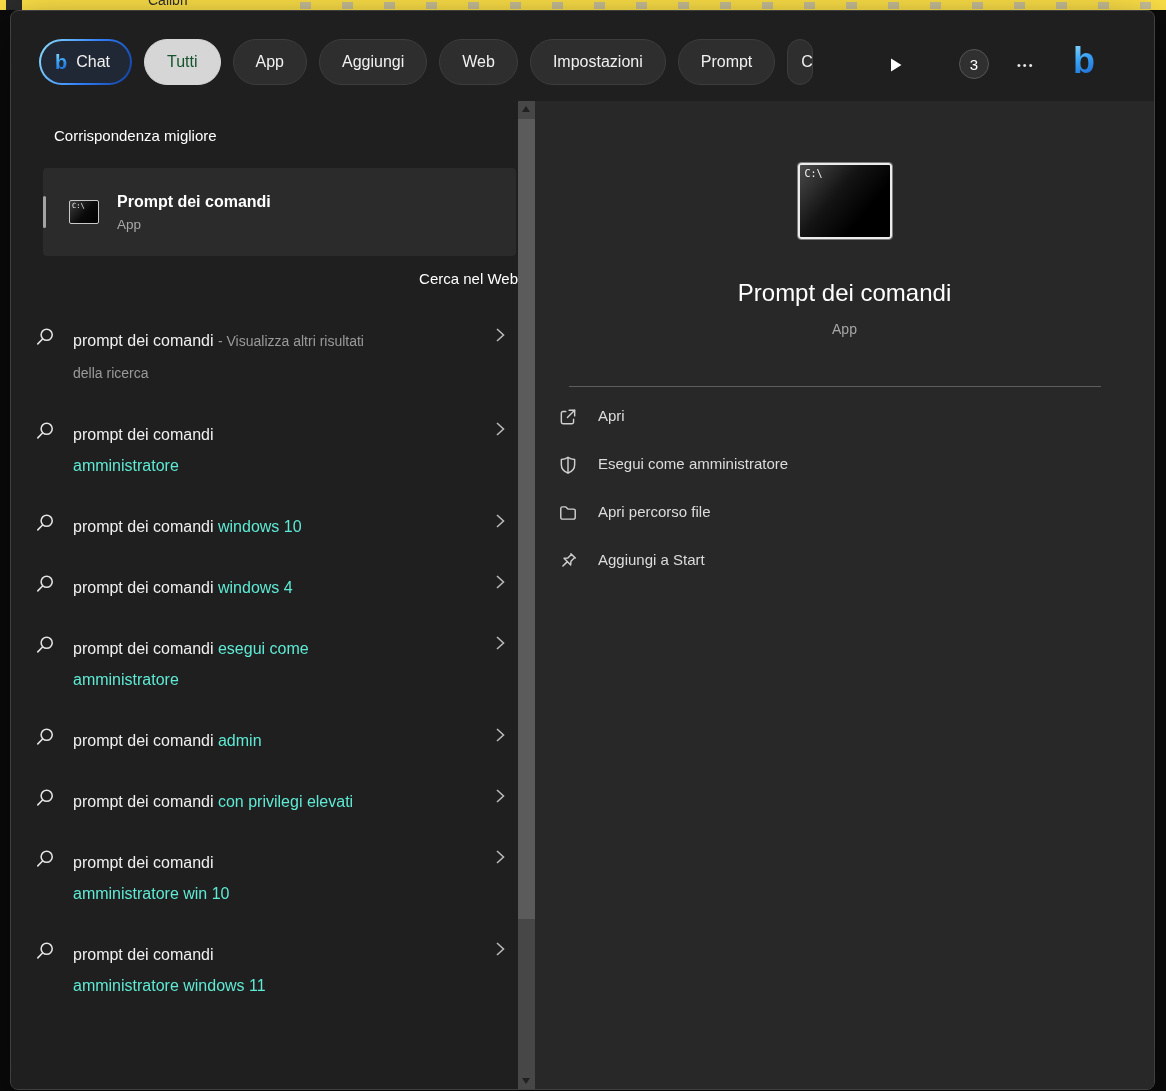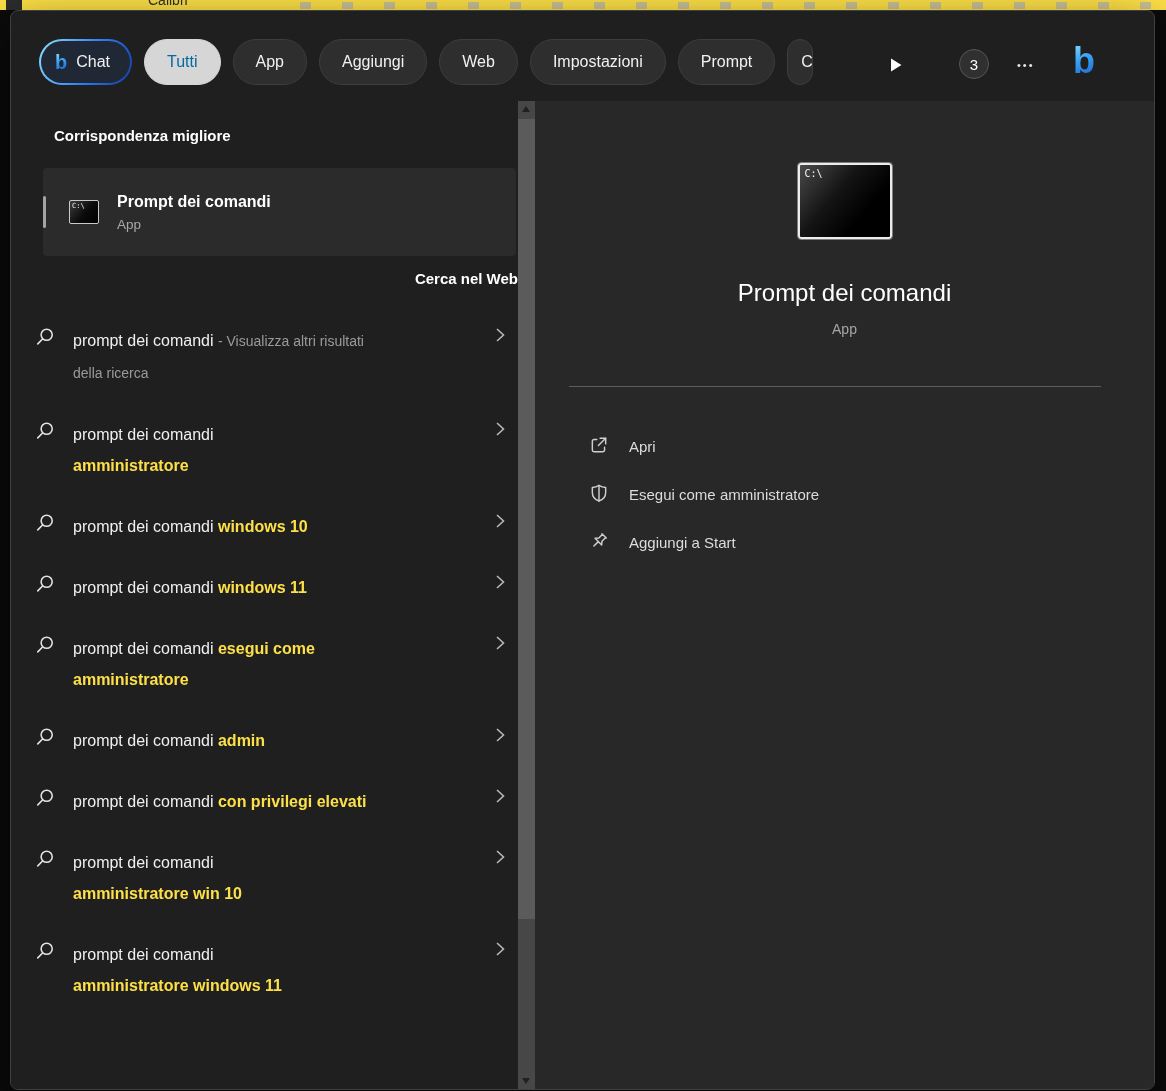--- a/index.html
+++ b/index.html
@@ -15,21 +15,21 @@
 
   
   .panel { position:absolute; left:10px; top:10px; width:1145px; height:1080px;
     background:#1f1f1f; border:1px solid #404040; border-radius:8px; overflow:hidden;
     box-shadow:0 18px 50px rgba(0,0,0,.6); }
 
   
   .tabbar { position:relative; height:90px; padding:28px 0 0 28px; display:flex; gap:12px; align-items:flex-start; }
   .pill { display:inline-flex; align-items:center; justify-content:center; height:46px; padding:0 22px;
     border-radius:23px; background:#2e2e2e; border:1px solid #3d3d3d; color:#f1f1f1; font-size:16px; white-space:nowrap; cursor:default; }
-  .pill.selected { background:#d6d6d6; border-color:#d6d6d6; color:#0369a1; }
+  .pill.selected { background:#d6d6d6; border-color:#d6d6d6; color:#14532d; }
   .pill.chat { gap:9px; padding:0 20px 0 14px; border:2px solid transparent;
     background:linear-gradient(#1f2834,#1f2834) padding-box, linear-gradient(115deg,#8fe0ff,#2f7df6 55%,#123f9e) border-box; }
   .pill.partial { width:26px; padding:0 0 0 13px; overflow:hidden; justify-content:flex-start; }
   .bingb { font-weight:700; line-height:1;
     background:linear-gradient(155deg,#9be4ff 0%,#38a3f6 45%,#1456c3 100%);
     -webkit-background-clip:text; background-clip:text; color:transparent; }
   .bingb.sm { font-size:20px; }
   .bingb.lg { font-size:36px; }
   .tb-play { position:absolute; left:878px; top:46px; display:flex; }
   .tb-badge { position:absolute; left:948px; top:38px; width:30px; height:30px; border-radius:50%;
@@ -42,55 +42,55 @@
   .bodyrow { position:absolute; top:90px; left:0; right:0; bottom:0; display:flex; }
   .leftcol { width:507px; position:relative; background:#1f1f1f; }
   .scrollcol { width:17px; background:#474747; position:relative; }
   .scrollcol .thumb { position:absolute; left:0; right:0; top:18px; height:800px; background:#5b5b5b; }
   .scrollcol .arr { position:absolute; left:4px; width:0; height:0; border-left:4.5px solid transparent; border-right:4.5px solid transparent; }
   .scrollcol .arr.up { top:5px; border-bottom:6px solid #212121; }
   .scrollcol .arr.down { bottom:5px; border-top:6px solid #212121; }
   .rightcol { flex:1; position:relative; background:#282828; }
 
   
-  .secheader { margin:26px 0 0 43px; font-size:15px; font-weight:700; color:#ffffff; }
+  .secheader { margin:26px 0 0 43px; font-size:15px; font-weight:400; color:#ffffff; }
   .secheader.web { margin-top:14px;text-align:right; }
 
   .bm { position:relative; margin:24px 0 0 32px; width:473px; height:88px; background:#2b2b2b; border-radius:4px;
     display:flex; align-items:center; cursor:default; }
   .bm::before { content:""; position:absolute; left:0; top:50%; transform:translateY(-50%); width:3px; height:32px;
     border-radius:2px; background:#a3a3a3; }
   .cmdicon-sm { margin-left:26px; width:30px; height:24px; flex:none; border:1px solid #c9c9c9; border-radius:2px;
     background:linear-gradient(130deg,#3d3d3d 0%,#0a0a0a 55%,#000 100%); position:relative; }
   .cmdicon-sm span { position:absolute; left:2px; top:1px; font-family:"DejaVu Sans Mono",monospace; font-size:7px; color:#eee; }
   .bm .bmtext { margin-left:18px; }
   .bm .bmtitle { font-size:16px; font-weight:700; color:#fff; }
   .bm .bmsub { font-size:13.5px; color:#a8a8a8; margin-top:6px; }
 
   .suglist { margin-top:23px; }
   .sug { display:flex; align-items:flex-start; padding:15px 0; cursor:default; }
   .sugicon { margin-left:22px; width:24px; height:24px; flex:none; display:flex; align-items:center; justify-content:center; }
   .sugtext { margin-left:16px; width:302px; font-size:16px; line-height:31px; }
   .sugtext .q { color:#f0f0f0; }
   .sug.stack .q { display:block; }
-  .sugtext .b { color:#fde047; font-weight:700; }
+  .sugtext .b { color:#5eead4; font-weight:400; }
   .sugtext .note { color:#9a9a9a; font-size:14px; }
   .sugtext .b:empty, .sugtext .note:empty { display:none; }
   .chev { margin-left:auto; margin-right:12px; flex:none; display:flex; }
 
   
   .cmdicon-lg { position:absolute; left:50%; top:62px; transform:translateX(-50%); width:94px; height:76px;
     border:2px solid #ececec; outline:1px solid #7d7d7d; border-radius:3px;
     background:linear-gradient(130deg,#4a4a4a 0%,#141414 40%,#000 70%); }
   .cmdicon-lg span { position:absolute; left:5px; top:3px; font-family:"DejaVu Sans Mono",monospace; font-size:10px; color:#f4f4f4; }
   .apptitle { position:absolute; top:178px; left:0; right:0; text-align:center; font-size:24px; color:#ffffff; }
   .appsub { position:absolute; top:220px; left:0; right:0; text-align:center; font-size:14px; color:#a6a6a6; }
   .divider { position:absolute; top:285px; left:34px; width:532px; height:1px; background:#5e5e5e; }
   .actions { position:absolute; top:306px; left:0; right:0; }
-  .action { height:48px; display:flex; align-items:flex-end; padding-left:54px; cursor:default; }
+  .action { height:48px; display:flex; align-items:flex-start; padding-left:23px; cursor:default; }
   .action .aicon { width:20px; height:20px; margin-right:20px; flex:none; display:flex; }
   .action .albl { font-size:15px; color:#dcdcdc; }
 
   svg { display:block; }
 </style>
 </head>
 <body>
 
 <div class="screen">
 
@@ -207,21 +207,21 @@
               </span>
           </div>
 
           <div class="sug">
             <span class="sugicon">
                 <svg width="20" height="20" viewBox="0 0 18 18" fill="none" stroke="#e4e4e4" stroke-width="1.4">
                   <circle cx="10.5" cy="7" r="5"></circle>
                   <path d="M6.8 10.8 L2.5 15.2" stroke-linecap="round"></path>
                 </svg>
               </span>
-            <span class="sugtext"><span class="q">prompt dei comandi</span> <b class="b">windows 11</b></span>
+            <span class="sugtext"><span class="q">prompt dei comandi</span> <b class="b">windows 4</b></span>
             <span class="chev">
                 <svg width="12" height="20" viewBox="0 0 12 20" fill="none" stroke="#b8b8b8" stroke-width="1.6">
                   <path d="M3 4 L9.5 10 L3 16"></path>
                 </svg>
               </span>
           </div>
 
           <div class="sug">
             <span class="sugicon">
                 <svg width="20" height="20" viewBox="0 0 18 18" fill="none" stroke="#e4e4e4" stroke-width="1.4">
@@ -331,20 +331,28 @@
           <div class="action">
             <span class="aicon">
               <svg width="20" height="20" viewBox="0 0 18 18" fill="none" stroke="#cfcfcf" stroke-width="1.3" stroke-linecap="round" stroke-linejoin="round">
                 <path d="M9 2.2 C10.8 3.4 12.8 4 15 4.1 V8.5 C15 12.5 12.6 15 9 16.2 C5.4 15 3 12.5 3 8.5 V4.1 C5.2 4 7.2 3.4 9 2.2 Z"></path>
                 <path d="M9 2.2 V16.2"></path>
               </svg>
             </span>
             <span class="albl">Esegui come amministratore</span>
           </div>
 
+          <div class="action">
+            <span class="aicon">
+              <svg width="20" height="20" viewBox="0 0 18 18" fill="none" stroke="#cfcfcf" stroke-width="1.3" stroke-linecap="round" stroke-linejoin="round">
+                <path d="M2.5 5 A1.5 1.5 0 0 1 4 3.5 H7 L9 5.5 H14 A1.5 1.5 0 0 1 15.5 7 V13 A1.5 1.5 0 0 1 14 14.5 H4 A1.5 1.5 0 0 1 2.5 13 Z"></path>
+              </svg>
+            </span>
+            <span class="albl">Apri percorso file</span>
+          </div>
 
           <div class="action">
             <span class="aicon">
               <svg width="20" height="20" viewBox="0 0 18 18" fill="none" stroke="#cfcfcf" stroke-width="1.3" stroke-linecap="round" stroke-linejoin="round">
                 <g transform="rotate(45 9 9)">
                     <path d="M6.2 2.5 H11.8 M7 2.5 V7.2 L4.8 9.8 H13.2 L11 7.2 V2.5 M9 9.8 V15.5"></path>
                   </g>
               </svg>
             </span>
             <span class="albl">Aggiungi a Start</span>

